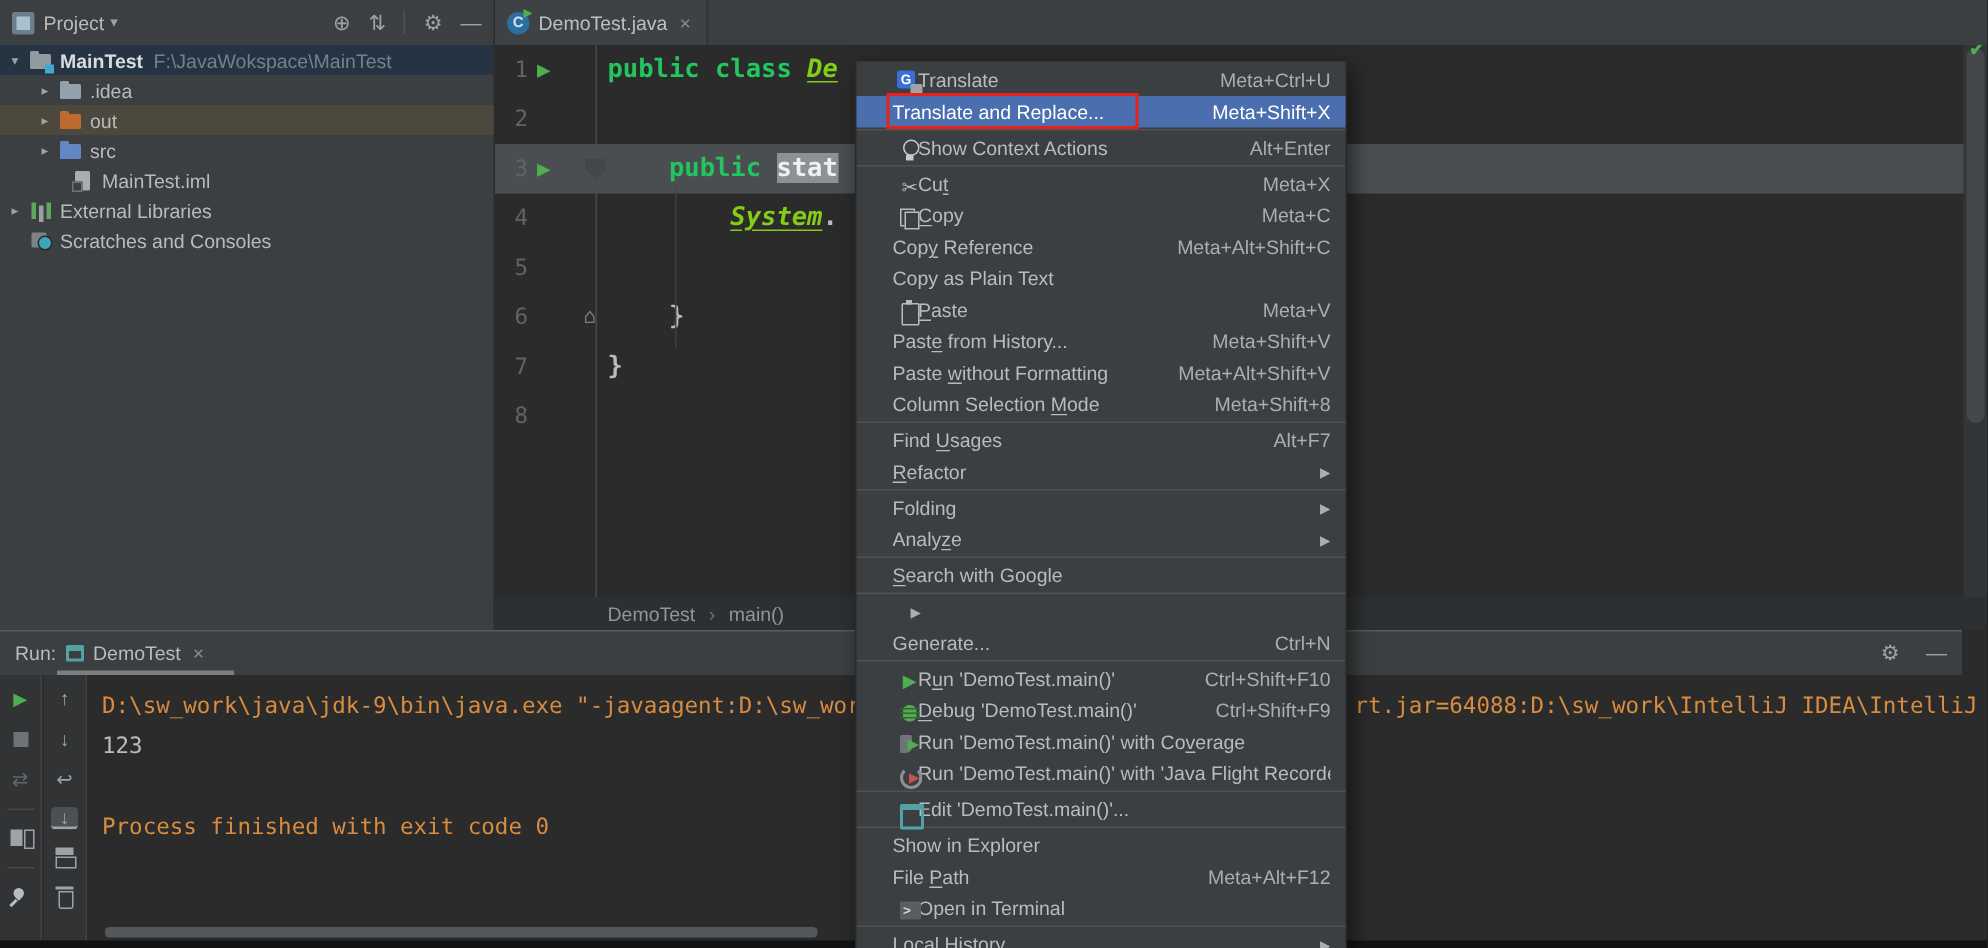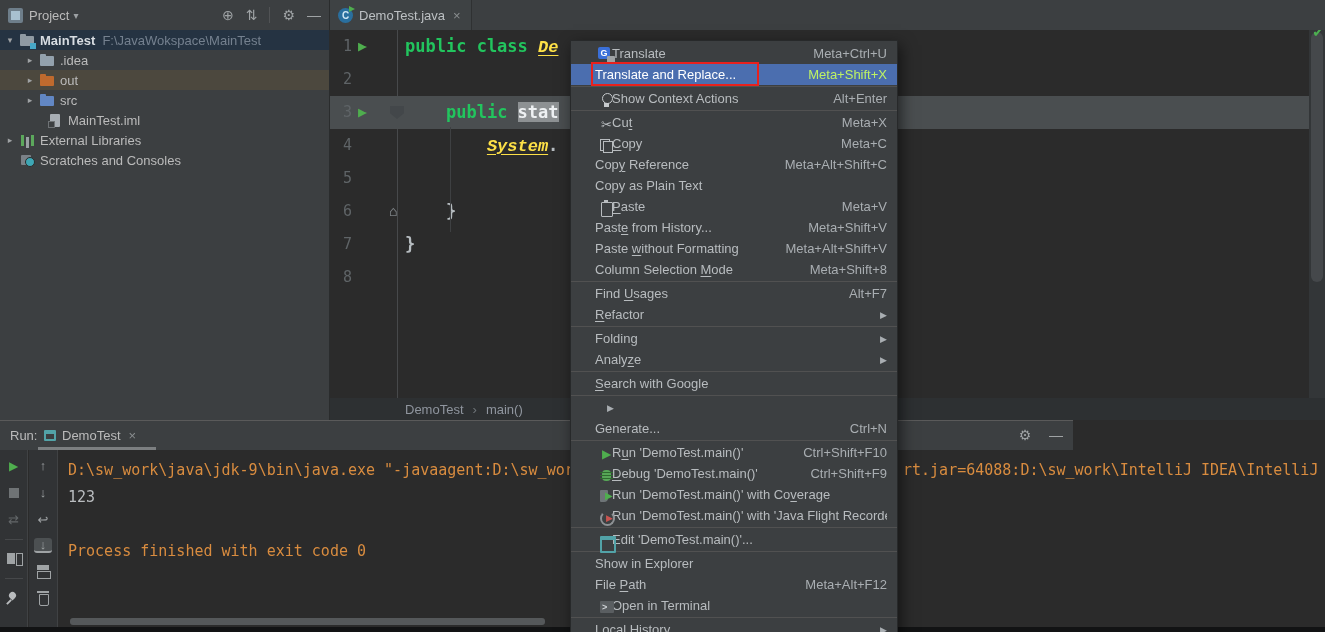--- a/index.html
+++ b/index.html
@@ -52,33 +52,33 @@
   .ed-line.hl { background:#4a4e50; }
   .ed-num { position:absolute; left:0; top:0; width:22px; text-align:right; color:#5f6467; font-size:15px; font-weight:normal; font-family:"DejaVu Sans Mono", monospace; }
   .ed-run { position:absolute; left:28px; top:0; width:18px; color:#4fae4e; font-size:15px; cursor:default; }
   .ed-marker { position:absolute; left:60px; top:10px; width:14px; height:13px; background:#43474a; clip-path:polygon(0 0,100% 0,100% 55%,50% 100%,0 55%); cursor:default; }
   .ed-fold { position:absolute; left:59px; top:0; color:#7a7f82; font-size:14px; font-weight:normal; cursor:default; }
   .ed-code { position:absolute; left:75px; top:0; }
   .gutter-line { position:absolute; left:67px; top:0; bottom:0; width:1px; background:#47494b; }
   .indent-guide { position:absolute; left:120px; top:97px; height:105px; width:1px; background:#3e4042; }
   .kw { color:#22c55e; }
   .kw-sel { background:#8d9193; color:#eef1f3; }
-  .sym { color:#fde047; font-style:italic; text-decoration:underline; text-underline-offset:3px;font-family:Liberation Mono, monospace; }
+  .sym { color:#84cc16; font-style:italic; text-decoration:underline; text-underline-offset:3px; }
   .plain { color:#b6bcc0; }
   #scrollstrip { position:absolute; right:0; top:0; width:16px; height:100%; background:#333638; }
   #scrollthumb { position:absolute; right:2px; top:2px; width:12px; height:250px; background:#45484b; border-radius:6px; }
   #inspect-ok { position:absolute; right:1px; top:-6px; color:#4caf50; font-size:14px; }
 
   
   #breadcrumb { position:absolute; left:330px; top:398px; width:995px; height:22px; background:#2d3032; color:#8f959e; font-size:13px; display:flex; align-items:center; padding-left:75px; }
   #breadcrumb .crumb { cursor:default; }
   #breadcrumb .crumb-sep { margin:0 9px; color:#6d7377; }
 
   
-  #runheader { position:absolute; left:0; top:420px; width:1073px; height:30px; background:#3c3f41; border-top:1px solid #5a5a5a; color:#bbbbbb; font-size:13px; }
+  #runheader { position:absolute; left:0; top:420px; width:1308px; height:30px; background:#3c3f41; border-top:1px solid #5a5a5a; color:#bbbbbb; font-size:13px; }
   #run-label { position:absolute; left:10px; top:7px; }
   .rtab { position:absolute; left:38px; top:0; height:29px; display:flex; align-items:center; padding:0 6px; cursor:default; }
   .rtab-underline { position:absolute; left:38px; bottom:0; width:118px; height:3px; background:#7c7f81; }
   .rwin-icon { width:12px; height:11px; border:2px solid #52a3a8; border-top-width:4px; border-radius:1px; margin-right:6px; }
   .rtab-close { margin-left:8px; color:#8a8e90; }
   #runheader .right-icons { position:absolute; right:10px; top:7px; }
   #runheader .right-icons .hicon { margin-left:14px; font-size:14px; }
 
   #console { position:absolute; left:0; top:450px; width:1325px; height:177px; background:#2b2b2b; overflow:hidden; }
   .ctb { position:absolute; top:0; bottom:0; background:#313335; display:flex; flex-direction:column; align-items:center; padding-top:7px; }
@@ -105,21 +105,21 @@
   .c-orange { color:#d98c3f; }
   .c-grey { color:#b9bcbf; }
   #cout-right { position:absolute; left:903px; top:7px; height:27px; line-height:27px; font-family:"DejaVu Sans Mono", monospace; font-size:15px; white-space:pre; color:#d98c3f; }
   #hscroll { position:absolute; left:70px; top:168px; width:475px; height:7px; background:#55585a; border-radius:3px; }
   #bottomstrip { position:absolute; left:0; top:627px; width:1325px; height:5px; background:#121314; }
 
   
   #menu { position:absolute; left:570px; top:40px; width:328px; height:600px; background:#3c3f41; border:1px solid #27292a; box-shadow:3px 5px 14px rgba(0,0,0,0.55); z-index:10; padding-top:2px; font-size:13px; color:#b8bcbf; }
   .menu-item { position:relative; height:21px; display:flex; align-items:center; padding:0 10px 0 24px; white-space:nowrap; cursor:default; }
   .menu-item.selected { background:#4b6eaf; color:#ffffff; }
-  .menu-item.selected .mi-shortcut { color:#bef264; }
+  .menu-item.selected .mi-shortcut { color:#ffffff; }
   .mi-icon { position:absolute; left:3px; top:2px; width:17px; height:17px; }
   .mi-label { flex:1; overflow:hidden; }
   .mi-label u { text-underline-offset:2px; }
   .mi-shortcut { margin-left:18px; color:#a9aeb2; }
   .mi-sub { margin-left:12px; font-size:9px; color:#a9aeb2; }
   .menu-sep { height:1px; background:#515151; margin:1px 0; }
   .red-box { position:absolute; left:20px; top:-2px; width:168px; height:24px; border:2px solid #e8211d; z-index:5; }
   
   .mic { position:relative; width:17px; height:17px; display:block; }
   .mic-translate::before { content:"G"; position:absolute; left:0; top:0; width:12px; height:12px; background:#3a6fd8; color:#fff; font-size:9px; font-weight:bold; text-align:center; line-height:12px; border-radius:2px; }

